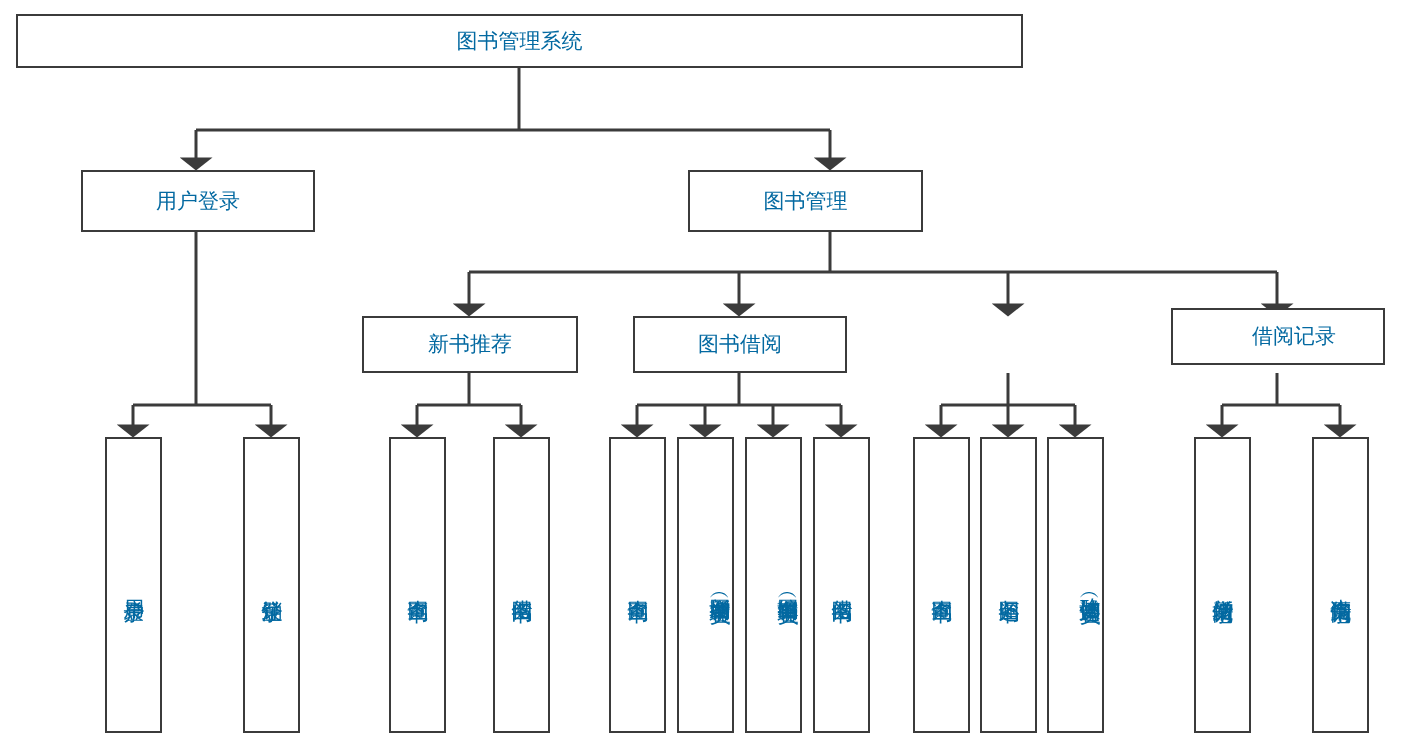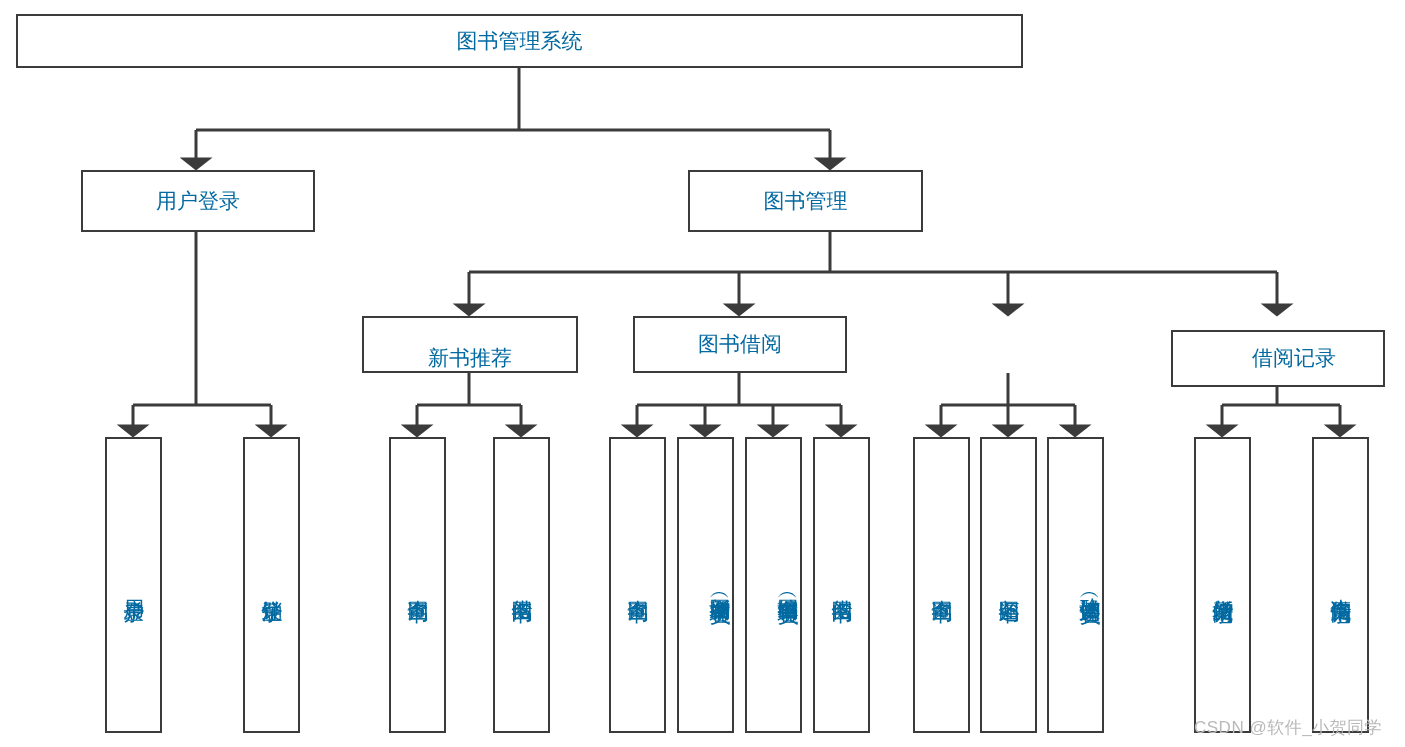--- a/index.html
+++ b/index.html
@@ -128,27 +128,27 @@
     <span>图书管理系统</span>
   </div>
 
   <div class="node horiz" style="left:81px; top:170px; width:234px; height:62px;">
     <span>用户登录</span>
   </div>
   <div class="node horiz" style="left:688px; top:170px; width:235px; height:62px;">
     <span>图书管理</span>
   </div>
 
-  <div class="node horiz" style="left:362px; top:316px; width:216px; height:57px;align-items:flex-end;">
+  <div class="node horiz" style="left:362px; top:316px; width:216px; height:57px;">
     <span>新书推荐</span>
   </div>
   <div class="node horiz" style="left:633px; top:316px; width:214px; height:57px;text-align:center;">
     <span>图书借阅</span>
   </div>
-  <div class="node horiz" style="left:1171px; top:330px; width:214px; height:57px;padding-left:32px;">
+  <div class="node horiz" style="left:1171px; top:308px; width:214px; height:57px;padding-left:32px;">
     <span>借阅记录</span>
   </div>
 
   <div class="node vert mid" style="left:105px; top:437px; width:57px; height:296px;">
     <span>用户登录</span>
   </div>
   <div class="node vert mid" style="left:243px; top:437px; width:57px; height:296px;">
     <span>注销登录</span>
   </div>
 
@@ -182,15 +182,14 @@
     <span>确认归还（管理员）</span>
   </div>
 
   <div class="node vert mid" style="left:1194px; top:437px; width:57px; height:296px;">
     <span>新增借阅记录</span>
   </div>
   <div class="node vert mid" style="left:1312px; top:437px; width:57px; height:296px;">
     <span>查询借阅记录</span>
   </div>
 
-  <div class="watermark" style="left:1194px; top:716px;">CSDN @软件_小贺同学</div>
 
 </div>
 
 </body></html>

